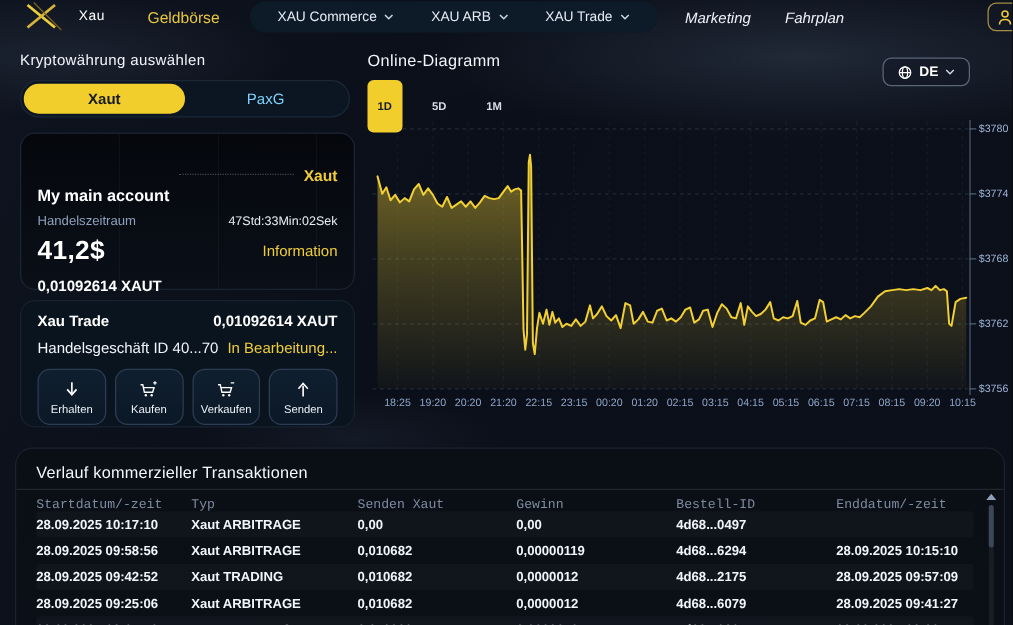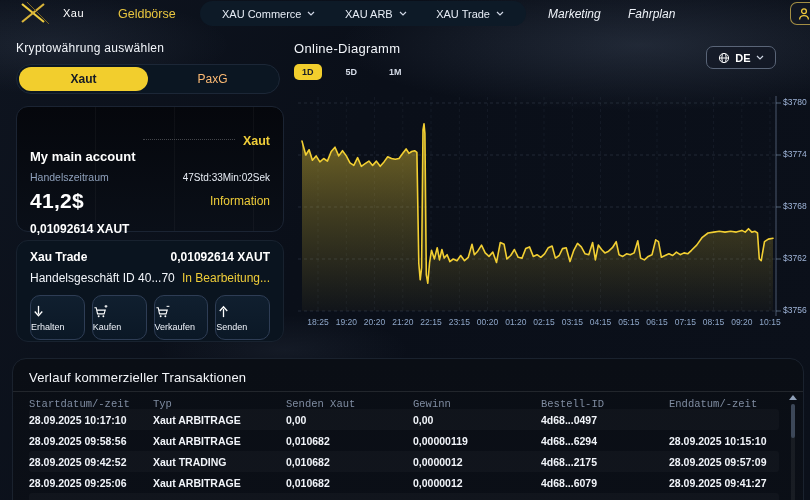--- a/index.html
+++ b/index.html
@@ -24,21 +24,21 @@
   .lang-btn{left:706px;top:2px;width:70px;height:23px;border:1px solid #5a6578;border-radius:7px;
             background:rgba(18,24,36,.6);display:flex;align-items:center;justify-content:center;gap:5px;cursor:pointer;margin-top:44px;}
   .lang-code{font-size:11px;font-weight:bold;color:#fff;}
   .profile-btn{left:790px;top:2px;width:36px;height:23px;border:1px solid rgba(214,183,80,.75);border-radius:7px;
             background:rgba(18,24,36,.6);display:flex;align-items:center;cursor:pointer;padding-left:6px;box-sizing:border-box;}
   svg.ic{display:block;}
   
   .sb-title{left:16px;top:41px;font-size:12px;letter-spacing:.3px;color:#f2f5fa;z-index:2;}
   .toggle{left:16px;top:64px;width:264px;height:30px;border-radius:16px;background:#0b1622;border:1px solid #1c2737;
           display:flex;padding:2px;box-sizing:border-box;z-index:2;}
-  .toggle-opt{flex:1;display:flex;align-items:center;justify-content:center;font-size:12px;color:#fdba74;
+  .toggle-opt{flex:1;display:flex;align-items:center;justify-content:center;font-size:12px;color:#7dd3fc;
           border-radius:13px;cursor:pointer;}
   .toggle-opt.sel{background:#f2ce2d;color:#161b26;font-weight:bold;}
   .card{z-index:2;box-sizing:border-box;}
   .account-card{left:16px;top:106px;width:268px;height:126px;border-radius:12px;
           background:linear-gradient(180deg,#05070c,#0a0f18);border:1px solid #1b2433;padding:10px 13px;
           background-image:repeating-linear-gradient(90deg,transparent 0 78px,rgba(255,255,255,.035) 78px 79px),linear-gradient(180deg,#05070c,#0a0f18);}
   .row{display:flex;align-items:center;justify-content:space-between;}
   .acc-name{font-size:13px;font-weight:bold;color:#fff;white-space:nowrap;margin-top:32px;}
   .leader{flex:1;border-bottom:1px dotted rgba(255,255,255,.25);margin:0 8px 3px;}
   .acc-cur{font-size:12.5px;font-weight:bold;color:#efcd39;}
@@ -53,26 +53,26 @@
   .coin{display:inline-flex;align-items:center;justify-content:center;width:11px;height:11px;border-radius:50%;
         background:#e8c33c;color:#2a2406;font-size:8px;font-weight:bold;line-height:1;}
   .trade-card{left:16px;top:240px;width:268px;height:102px;border-radius:12px;background:#0a141f;border:1px solid #18222f;
         padding:9px 13px;}
   .t12b{font-size:12px;font-weight:bold;color:#fff;}
   .t12{font-size:12px;color:#f2f5fa;}
   .status{font-size:12px;color:#efcd39;}
   .r2{margin-top:7px;}
   .actions{display:grid;grid-template-columns:repeat(4,1fr);gap:7px;margin-top:10px;}
   .action{height:45px;border-radius:10px;border:1px solid #2e3d55;background:linear-gradient(180deg,#101f2f,#0b1826);
-        display:flex;flex-direction:column;align-items:flex-start;justify-content:center;gap:3px;cursor:pointer;color:#eff3fa;padding:0;}
+        display:flex;flex-direction:column;align-items:center;justify-content:center;gap:3px;cursor:pointer;color:#eff3fa;padding:0;}
   .action span{font-size:9px;color:#eff3fa;font-family:inherit;}
   
   .ch-title{left:294px;top:41px;font-size:13px;color:#f2f5fa;letter-spacing:.3px;z-index:2;}
   .ranges{left:294px;top:64px;display:flex;align-items:center;gap:16px;z-index:2;}
-  .range-tab{font-size:9px;font-weight:bold;color:#d5dce8;cursor:pointer;padding:3px 8px;border-radius:5px;}
+  .range-tab{font-size:9px;font-weight:bold;color:#d5dce8;cursor:pointer;padding:16px 8px;border-radius:5px;}
   .range-tab.sel{background:#f2ce2d;color:#181d28;}
   #chart{left:292px;top:88px;z-index:1;}
   
   .tx-card{left:12px;top:358px;width:790px;height:170px;border-radius:14px;background:linear-gradient(180deg,#0a0e15,#0b0f17);
         border:1px solid #1a222e;overflow:hidden;}
   .tx-title{position:absolute;left:16px;top:11px;font-size:13px;color:#f5f7fb;letter-spacing:.2px;}
   .tx-divider{position:absolute;left:0;right:0;top:32px;border-bottom:1px solid rgba(255,255,255,.10);}
   .thead{position:absolute;left:16px;right:24px;top:36px;height:18px;display:grid;
         grid-template-columns:124px 133px 127px 128px 128px 1fr;align-items:center;}
   .hcell{font-size:10.5px;color:#7f8ca1;font-family:Liberation Mono, monospace;}

